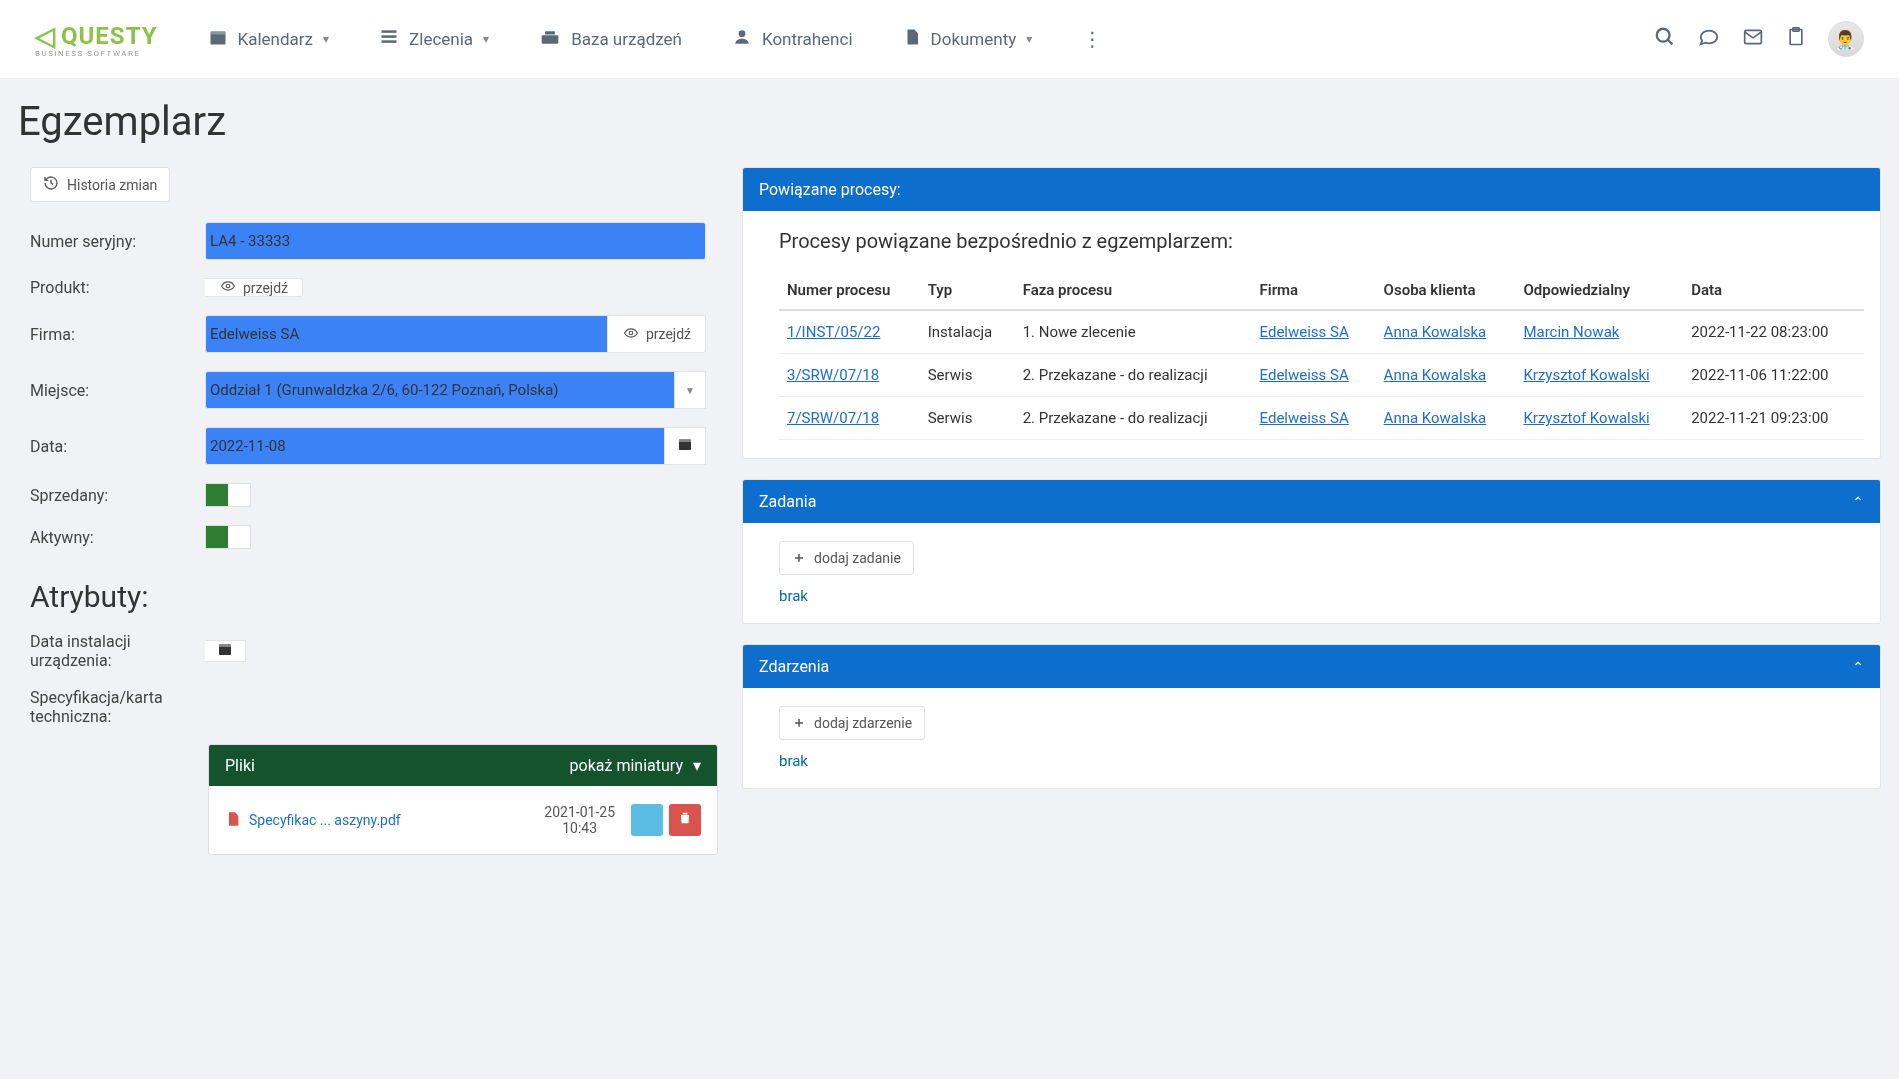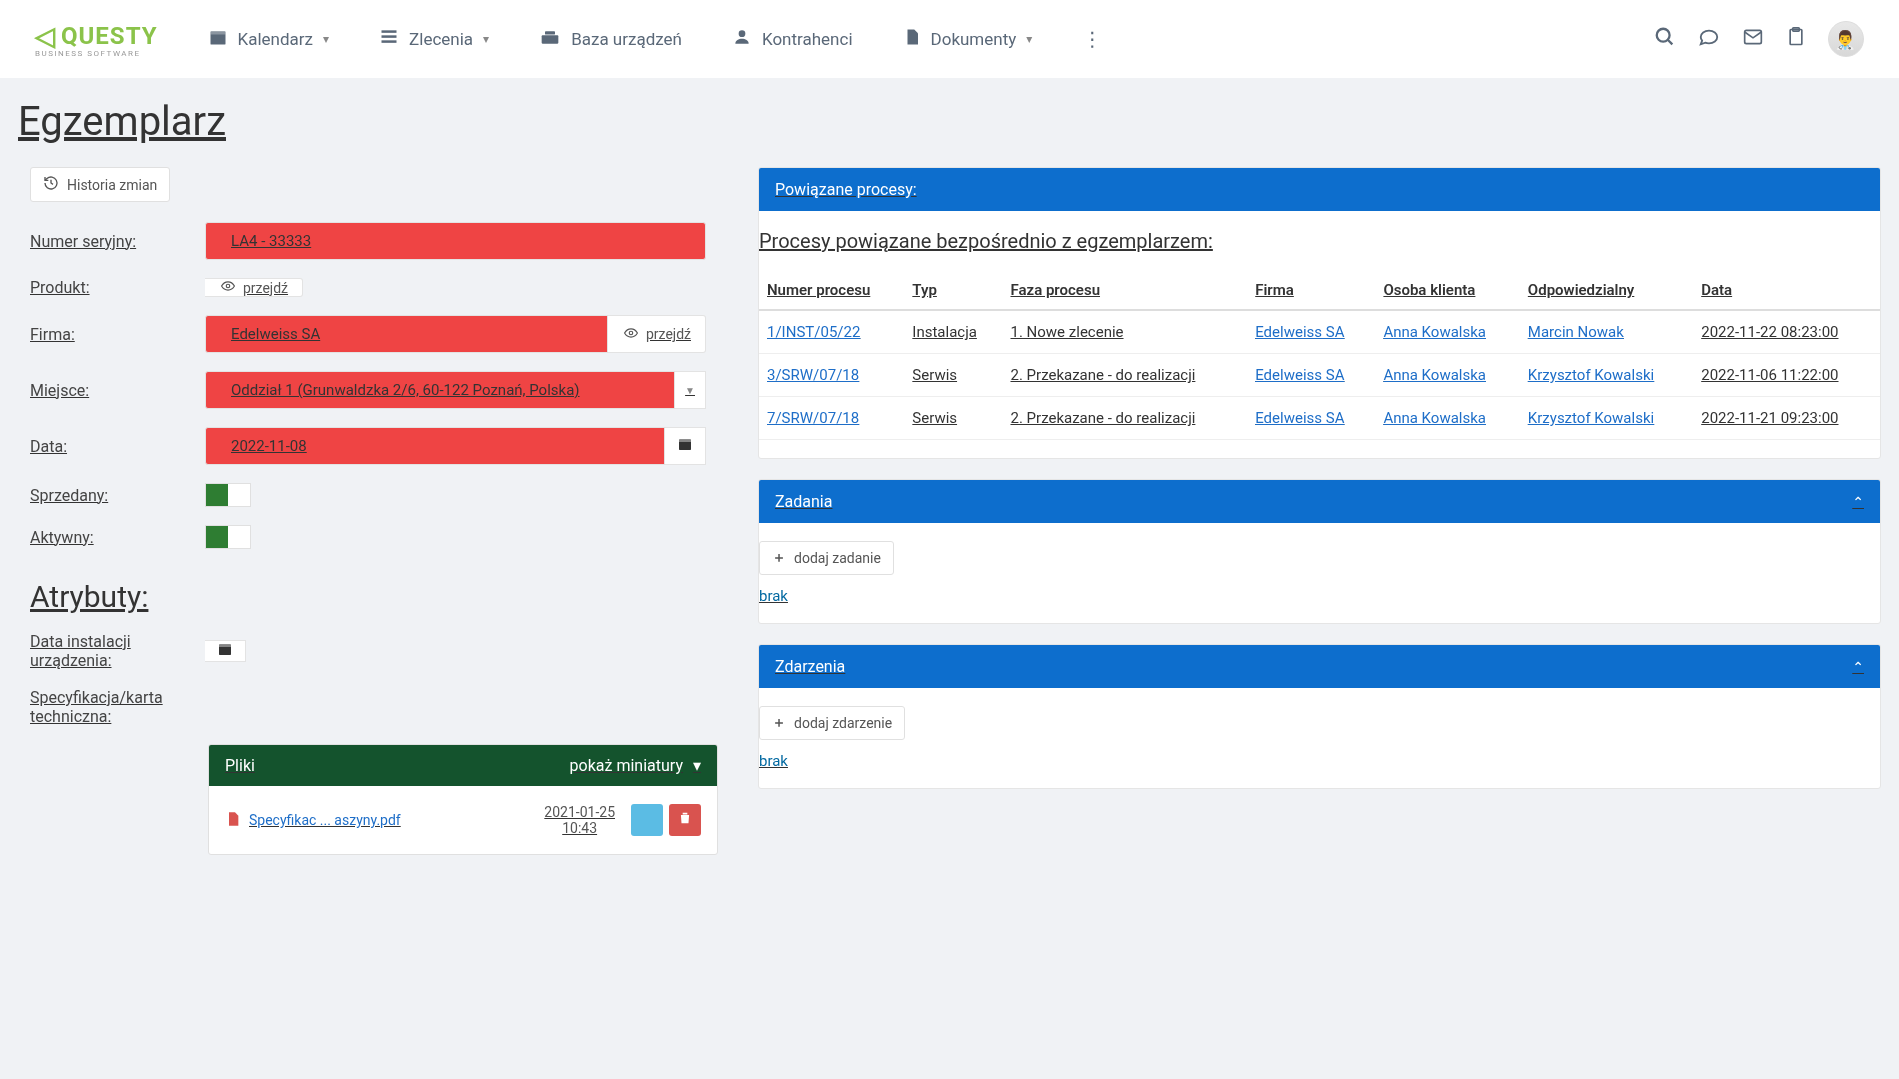--- a/index.html
+++ b/index.html
@@ -10,30 +10,30 @@
 .logo-mark { color: #8BC34A; font-size: 26px; font-weight: bold; }
 .logo-text { color: #8BC34A; font-size: 24px; font-weight: 700; letter-spacing: 1px; }
 .logo-sub { color: #999; font-size: 8px; letter-spacing: 1.5px; margin-top: -2px; }
 .nav { display: flex; gap: 50px; flex: 1; }
 .nav-item { display: flex; align-items: center; gap: 10px; color: #5a6878; font-size: 17px; cursor: pointer; }
 .nav-icon { color: #5a6878; font-size: 20px; }
 .chev { font-size: 12px; color: #888; }
 .header-right { display: flex; align-items: center; gap: 22px; }
 .header-icon { color: #5a6878; font-size: 22px; cursor: pointer; }
 .avatar { width: 36px; height: 36px; border-radius: 50%; background: linear-gradient(#e8e8e8,#d8d8d8); border: 1px solid #ddd; display:flex; align-items:center; justify-content:center; font-size:18px; }
-.page { padding: 20px 18px 40px; text-decoration: underline; }
+.page { padding: 20px 18px 40px; }
 .page-title { font-size: 40px; font-weight: 400; color: #333; margin-bottom: 22px; }
-.cols { display: flex; gap: 40px; align-items: flex-start; }
+.cols { display: flex; gap: 24px; align-items: flex-start; }
 .col-left { flex: 0 0 700px; }
 .col-right { flex: 1; }
 .history-btn { display: inline-flex; align-items: center; gap: 8px; padding: 7px 12px; background: #fff; border: 1px solid #e0e0e0; border-radius: 3px; font-size: 14px; color: #555; cursor: pointer; margin-bottom: 20px; margin-left: 12px; }
 .form-row { display: flex; align-items: center; margin-bottom: 18px; padding: 0 12px; }
 .form-label { flex: 0 0 175px; font-size: 16px; color: #444; }
 .form-control-wrap { flex: 1; display: flex; }
-.form-control { flex: 1; background: #ef4444; border: 1px solid #e3e3e3; border-radius: 3px; padding: 9px 25px; font-size: 15px; color: #333; }
+.form-control { flex: 1; background: #3b82f6; border: 1px solid #e3e3e3; border-radius: 3px; padding: 9px 4px; font-size: 15px; color: #333; }
 .form-addon { display: flex; align-items: center; gap: 6px; padding: 0 14px; background: #fff; border: 1px solid #e3e3e3; border-left: none; border-radius: 0 3px 3px 0; font-size: 14px; color: #555; cursor: pointer; }
 .form-addon svg { width: 18px; height: 14px; }
 .select-caret { background: #fff; border: 1px solid #e3e3e3; border-left: none; padding: 0 10px; display: flex; align-items: center; color: #888; font-size: 10px; }
 .cal-addon { background: #fff; border: 1px solid #e3e3e3; border-left: none; padding: 0 12px; display: flex; align-items: center; cursor: pointer; }
 .toggle { width: 46px; height: 24px; background: #fff; border: 1px solid #e0e0e0; display: flex; }
 .toggle-on { width: 50%; background: #2e7d32; }
 .section-title { font-size: 30px; font-weight: 400; color: #333; margin: 30px 0 18px 12px; }
 .files-panel { margin-left: 190px; border: 1px solid #e0e0e0; border-radius: 3px; overflow: hidden; background: #fff; }
 .files-header { background: #14532d; color: #fff; padding: 11px 16px; display: flex; justify-content: space-between; align-items: center; font-size: 16px; }
 .files-header-right { display: flex; align-items: center; gap: 10px; cursor: pointer; }
@@ -41,21 +41,21 @@
 .file-row { display: flex; align-items: center; gap: 16px; }
 .file-name { flex: 1; display: flex; align-items: center; gap: 8px; color: #1e6ec8; font-size: 14px; }
 .file-date { text-align: center; font-size: 14px; color: #555; }
 .file-actions { display: flex; gap: 6px; }
 .file-btn { width: 32px; height: 32px; border-radius: 3px; display: flex; align-items: center; justify-content: center; cursor: pointer; color: #fff; }
 .file-btn.dl { background: #5bbce4; }
 .file-btn.del { background: #d9534f; }
 .panel { background: #fff; border: 1px solid #e5e5e5; border-radius: 3px; margin-bottom: 20px; overflow: hidden; }
 .panel-header { background: #0d6ecd; color: #fff; padding: 12px 16px; font-size: 16px; display: flex; justify-content: space-between; align-items: center; }
 .panel-toggle { cursor: pointer; font-size: 14px; }
-.panel-body { padding: 18px 0; }
+.panel-body { padding: 18px 16px; margin-left: 20px; }
 .panel-subtitle { font-size: 20px; color: #333; margin-bottom: 18px; }
 table { width: 100%; border-collapse: collapse; }
 th { text-align: left; font-size: 15px; font-weight: 600; color: #333; padding: 10px 8px; border-bottom: 2px solid #ddd; vertical-align: bottom; }
 td { font-size: 15px; color: #333; padding: 12px 8px; border-bottom: 1px solid #eee; vertical-align: top; }
 td a { color: #1e6ec8; text-decoration: underline; }
 .add-btn { display: inline-flex; align-items: center; gap: 8px; padding: 7px 12px; background: #fff; border: 1px solid #e0e0e0; border-radius: 3px; font-size: 14px; color: #555; cursor: pointer; }
 .none-text { margin-top: 12px; font-size: 15px; color: #0369a1; }
 </style>
 </head>
 <body>

